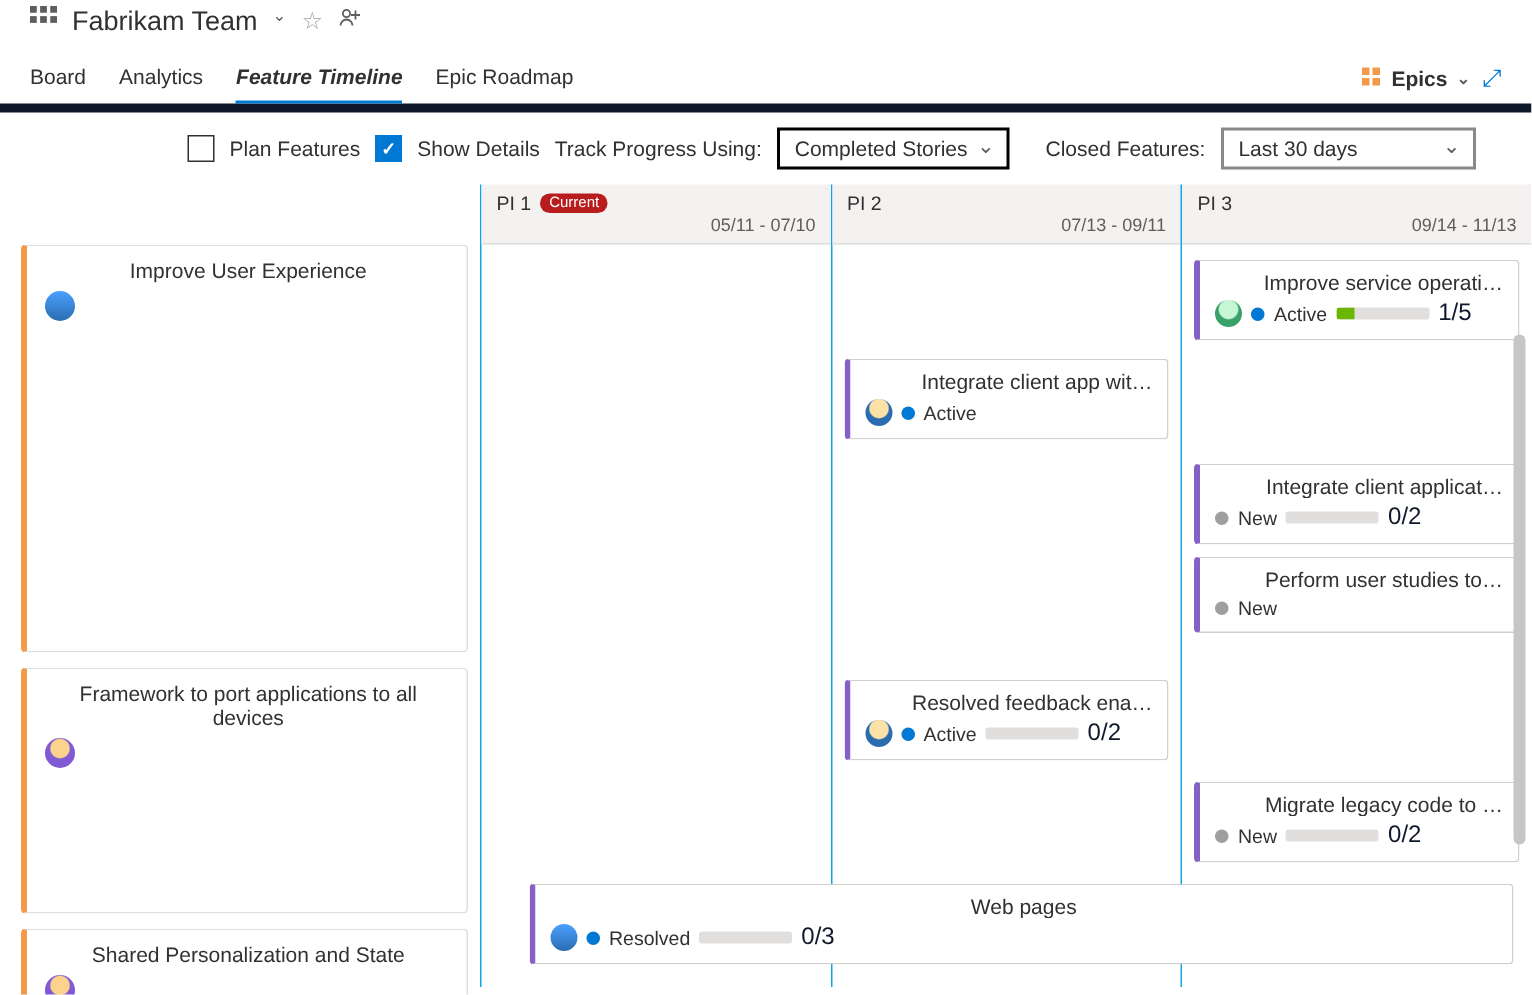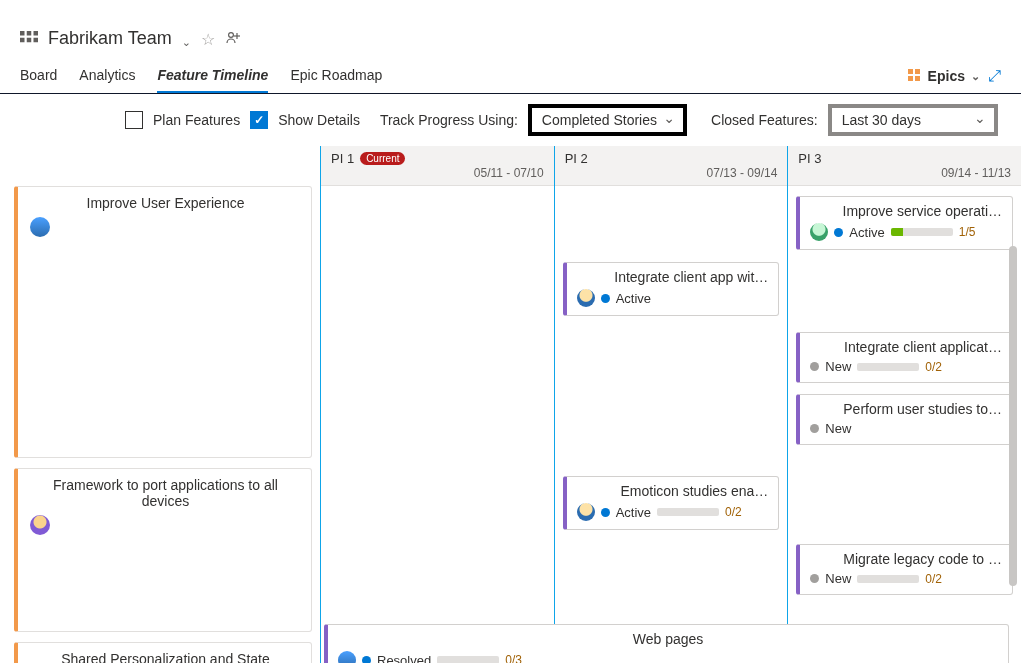--- a/index.html
+++ b/index.html
@@ -6,31 +6,31 @@
   body {
     font-family: "Segoe UI", -apple-system, sans-serif;
     font-size: 13px;
     color: #323130;
     background: #fff;
     width: 1021px;
     height: 663px;
     overflow: hidden;
   }
   .header {
-    display: flex; align-items: flex-end; gap: 10px;
-    padding: 28px 20px 10px;
+    display: flex; align-items: flex-start; gap: 10px;
+    padding: 4px 20px 10px;
   }
   .grid-icon { width: 18px; height: 18px; display: inline-block; }
   .team-name { font-size: 18px; font-weight: 400; }
   .chevron-down { font-size: 11px; color: #605e5c; }
   .star-icon { font-size: 16px; color: #a19f9d; cursor: pointer; }
   .people-icon { font-size: 15px; color: #605e5c; cursor: pointer; }
   .tabs-row {
     display: flex; align-items: center; justify-content: space-between;
-    border-bottom: 1px solid #0f172a;
+    border-bottom: 6px solid #0f172a;
     padding: 0 20px;
   }
   .tabs { display: flex; gap: 22px; }
   .tab { padding: 8px 0; font-size: 14px; cursor: pointer; color: #323130; }
   .tab.active { border-bottom: 2px solid #0078d4; font-weight: 600; font-style: italic; }
   .right-tools { display: flex; align-items: center; gap: 8px; }
   .epics-btn { display: flex; align-items: center; gap: 6px; cursor: pointer; font-size: 14px; font-weight: bold; }
   .epics-icon-box { width: 14px; height: 14px; display: inline-block; position: relative; }
   .epics-icon-box::before {
     content: ""; position: absolute; inset: 0;
@@ -46,21 +46,21 @@
     padding: 10px 20px 10px 125px;
     font-size: 14px;
   }
   .checkbox {
     width: 18px; height: 18px; border: 1px solid #323130;
     display: inline-flex; align-items: center; justify-content: center;
     cursor: pointer; background: #fff;
   }
   .checkbox.checked { background: #0078d4; border-color: #0078d4; color: #fff; font-size: 12px; font-weight: bold; }
   .select {
-    border: 4px solid #000000; padding: 4px 26px 4px 10px;
+    border: 2px solid #000000; padding: 4px 26px 4px 10px;
     font-size: 14px; background: #fff; position: relative;
     min-width: 150px; cursor: pointer;
   }
   .select.plain { border-color: #8a8886; min-width: 170px; }
   .select::after {
     content: "⌄"; position: absolute; right: 8px; top: 2px;
     font-size: 14px; color: #605e5c;
   }
   .grid-area {
     display: flex; height: calc(100% - 128px);
@@ -115,21 +115,21 @@
   .card-row { display: flex; align-items: center; gap: 6px; font-size: 13px; }
   .state-dot { width: 9px; height: 9px; border-radius: 50%; display: inline-block; }
   .dot-active { background: #0078d4; }
   .dot-new { background: #a19f9d; }
   .dot-resolved { background: #0078d4; }
   .progress {
     flex: 0 0 62px; height: 8px; background: #e1dfdd; border-radius: 2px;
     overflow: hidden; display: flex;
   }
   .progress .fill { background: #6bb700; height: 100%; }
-  .progress-text { font-size: 12px; color: #a16207; }
+  .progress-text { font-size: 16px; color: #0f172a; }
   .row-area { position: relative; height: 280px; }
   .row-area.r2 { height: 140px; }
   .scrollbar {
     position: absolute; right: 2px; top: 100px; bottom: 6px; width: 12px;
     background: transparent;
   }
   .scrollbar-thumb {
     position: absolute; top: 0; left: 2px; width: 8px; height: 340px;
     background: #c8c6c4; border-radius: 4px;
   }
@@ -176,21 +176,21 @@
     </div>
     <span class="expand-icon">⤢</span>
   </div>
 </div>
 
 <div class="controls-row">
   <span class="checkbox"></span>
   <span>Plan Features</span>
   <span class="checkbox checked">✓</span>
   <span>Show Details</span>
-  <span style="margin-left:10px">Track Progress Using:</span>
+  <span style="margin-left:0">Track Progress Using:</span>
   <div class="select">
     <span>Completed Stories</span>
   </div>
   <span style="margin-left:14px">Closed Features:</span>
   <div class="select plain">
     <span>Last 30 days</span>
   </div>
 </div>
 
 <div class="grid-area">
@@ -221,35 +221,35 @@
       </div>
       <div class="row-area"></div>
       <div class="row-area r2"></div>
     </div>
 
     <div class="col">
       <div class="col-header">
         <div class="pi">
             <span>PI 2</span>
           </div>
-        <span>07/13 - 09/14</span>
+        <span>07/13 - 09/11</span>
       </div>
       <div class="row-area">
         <div class="feature-card" style="top:70px">
           <div class="card-title">Integrate client app wit…</div>
           <div class="card-row">
             <span class="avatar a3" style="width:18px;height:18px"></span>
             <span class="state-dot dot-active"></span>
             <span>Active</span>
           </div>
         </div>
       </div>
       <div class="row-area r2">
         <div class="feature-card" style="top:4px">
-          <div class="card-title">Emoticon studies ena…</div>
+          <div class="card-title">Resolved feedback ena…</div>
           <div class="card-row">
             <span class="avatar a3" style="width:18px;height:18px"></span>
             <span class="state-dot dot-active"></span>
             <span>Active</span>
             <span class="progress">
                 <span class="fill" style="width:0%"></span>
               </span>
             <span class="progress-text">0/2</span>
           </div>
         </div>
@@ -303,21 +303,21 @@
             <span>New</span>
             <span class="progress">
                 <span class="fill" style="width:0%"></span>
               </span>
             <span class="progress-text">0/2</span>
           </div>
         </div>
       </div>
     </div>
 
-    <div style="position:absolute; top:474px; left:0; right:0;">
+    <div style="position:absolute; top:462px; left:0; right:0;padding-left:29px;">
       <div class="feature-card wide" style="margin:4px 12px 0 4px">
         <div class="card-title" style="text-align:center">Web pages</div>
         <div class="card-row">
           <span class="avatar a1" style="width:18px;height:18px"></span>
           <span class="state-dot dot-resolved"></span>
           <span>Resolved</span>
           <span class="progress">
               <span class="fill" style="width:0%"></span>
             </span>
           <span class="progress-text">0/3</span>

